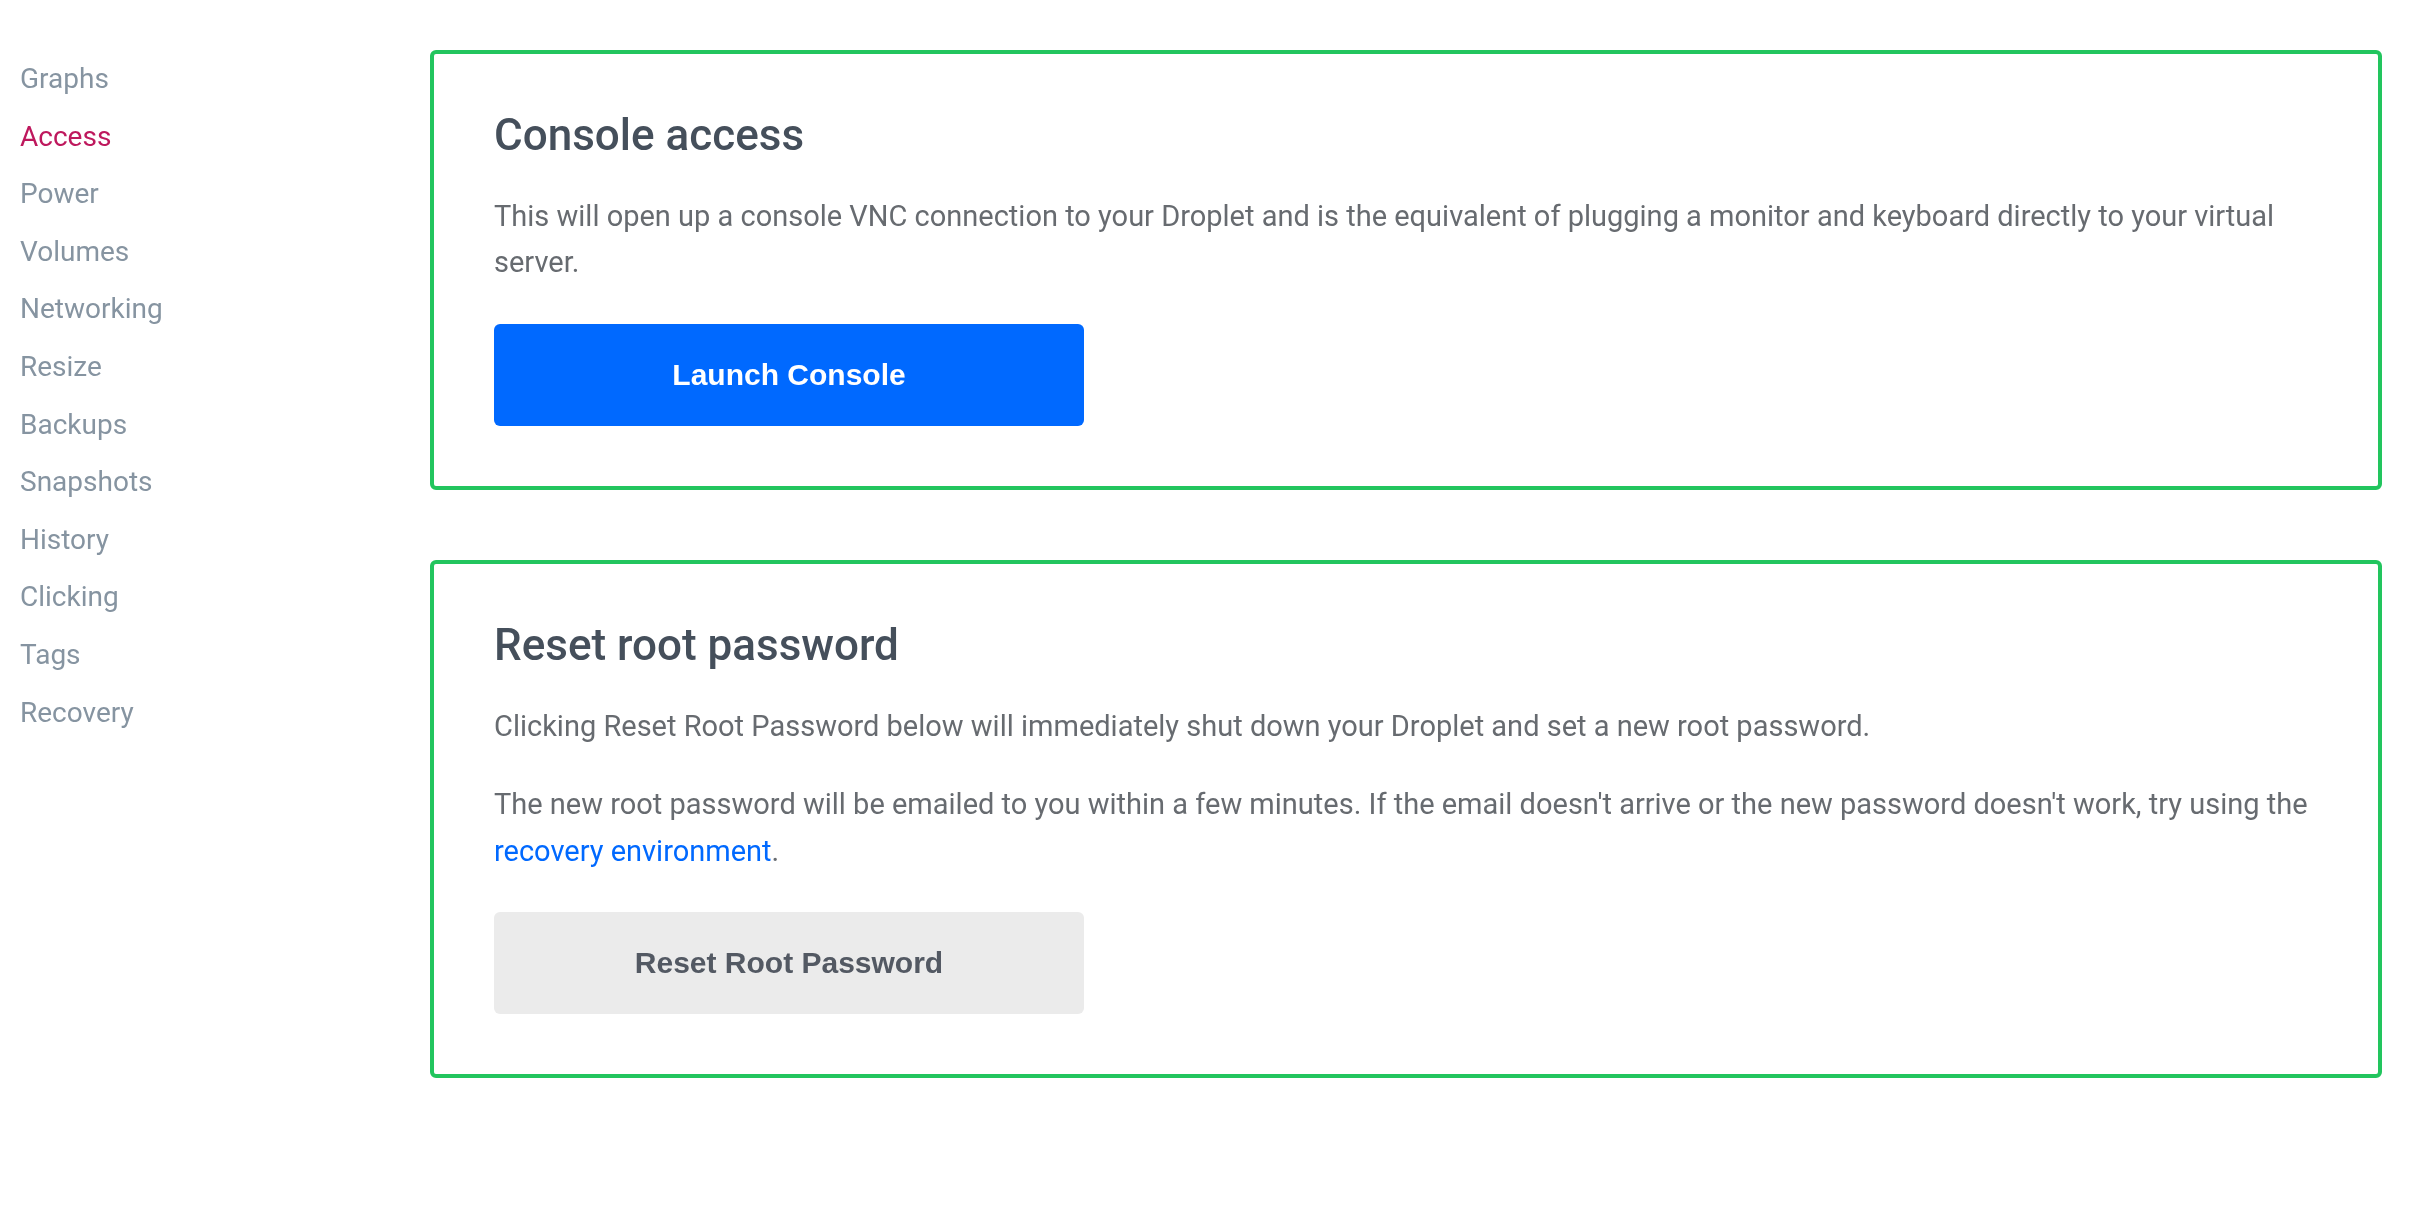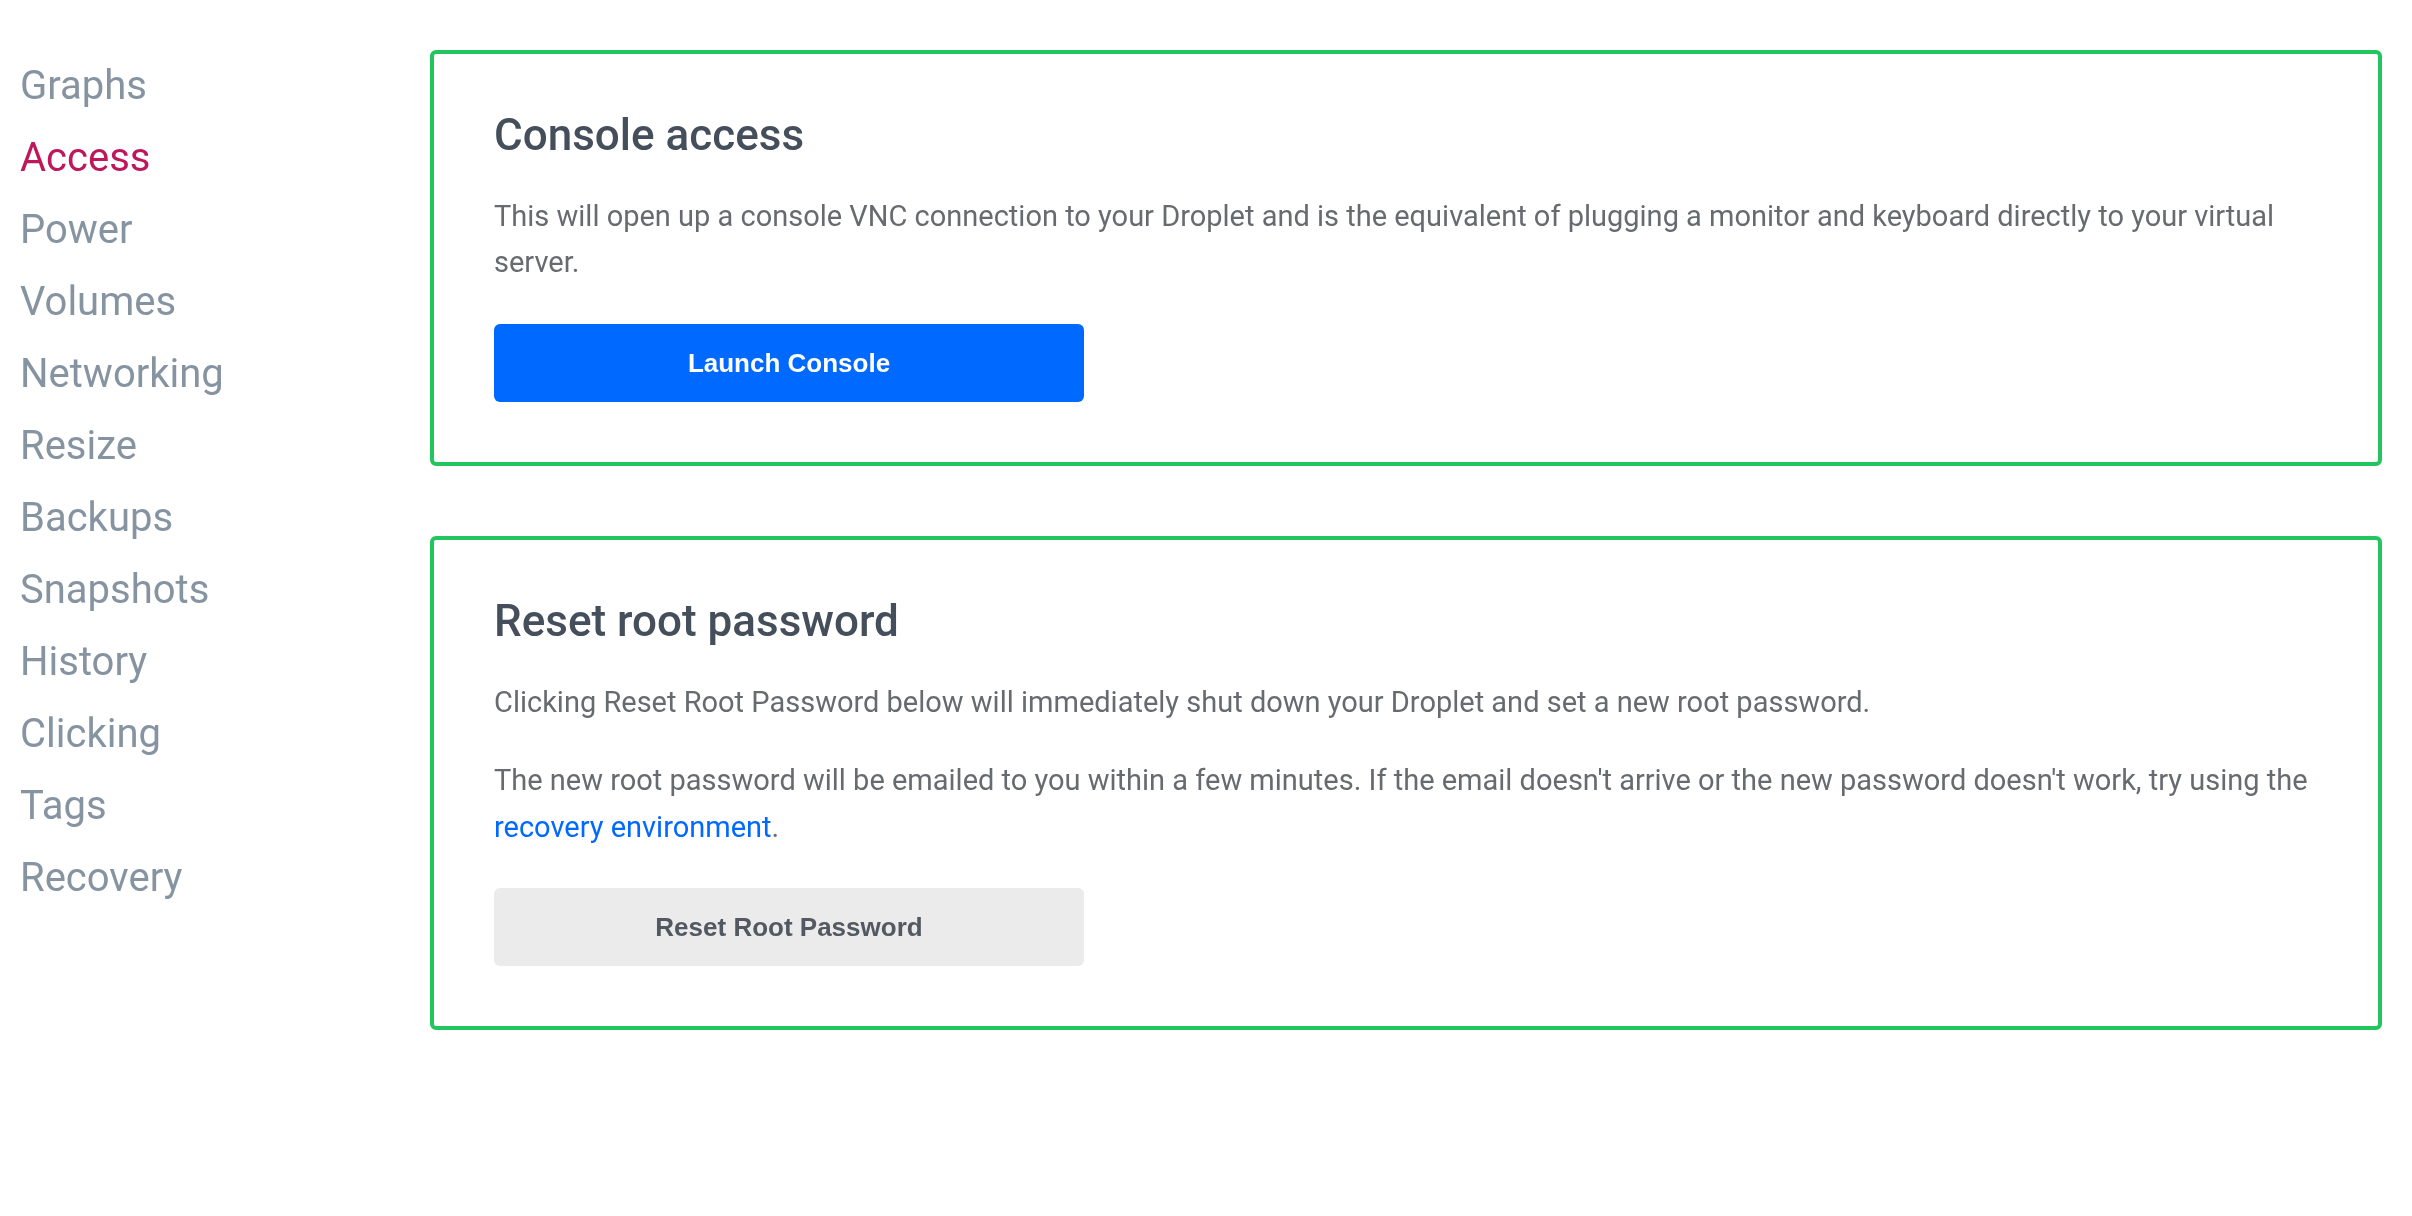--- a/index.html
+++ b/index.html
@@ -21,21 +21,21 @@
     }
     .sidebar {
       width: 410px;
       flex-shrink: 0;
     }
     .sidebar-nav {
       list-style: none;
     }
     .sidebar-nav li {
       padding: 12px 0;
-      font-size: 40px;
+      font-size: 28px;
       color: #8694a1;
       cursor: pointer;
       line-height: 1.2;
     }
     .sidebar-nav li.active {
       color: #be185d;
     }
     .main-content {
       flex: 1;
       padding-right: 30px;
@@ -56,25 +56,25 @@
       font-size: 29px;
       color: #676b70;
       line-height: 1.6;
       margin-bottom: 32px;
     }
     .card p:last-of-type {
       margin-bottom: 38px;
     }
     .btn {
       display: inline-block;
-      padding: 26px 0;
+      padding: 36px 0;
       width: 590px;
       border-radius: 6px;
       border: none;
-      font-size: 26px;
+      font-size: 30px;
       font-weight: 600;
       cursor: pointer;
       text-align: center;
       line-height: 1;
     }
     .btn-primary {
       background: #0069ff;
       color: #ffffff;
     }
     .btn-secondary {

